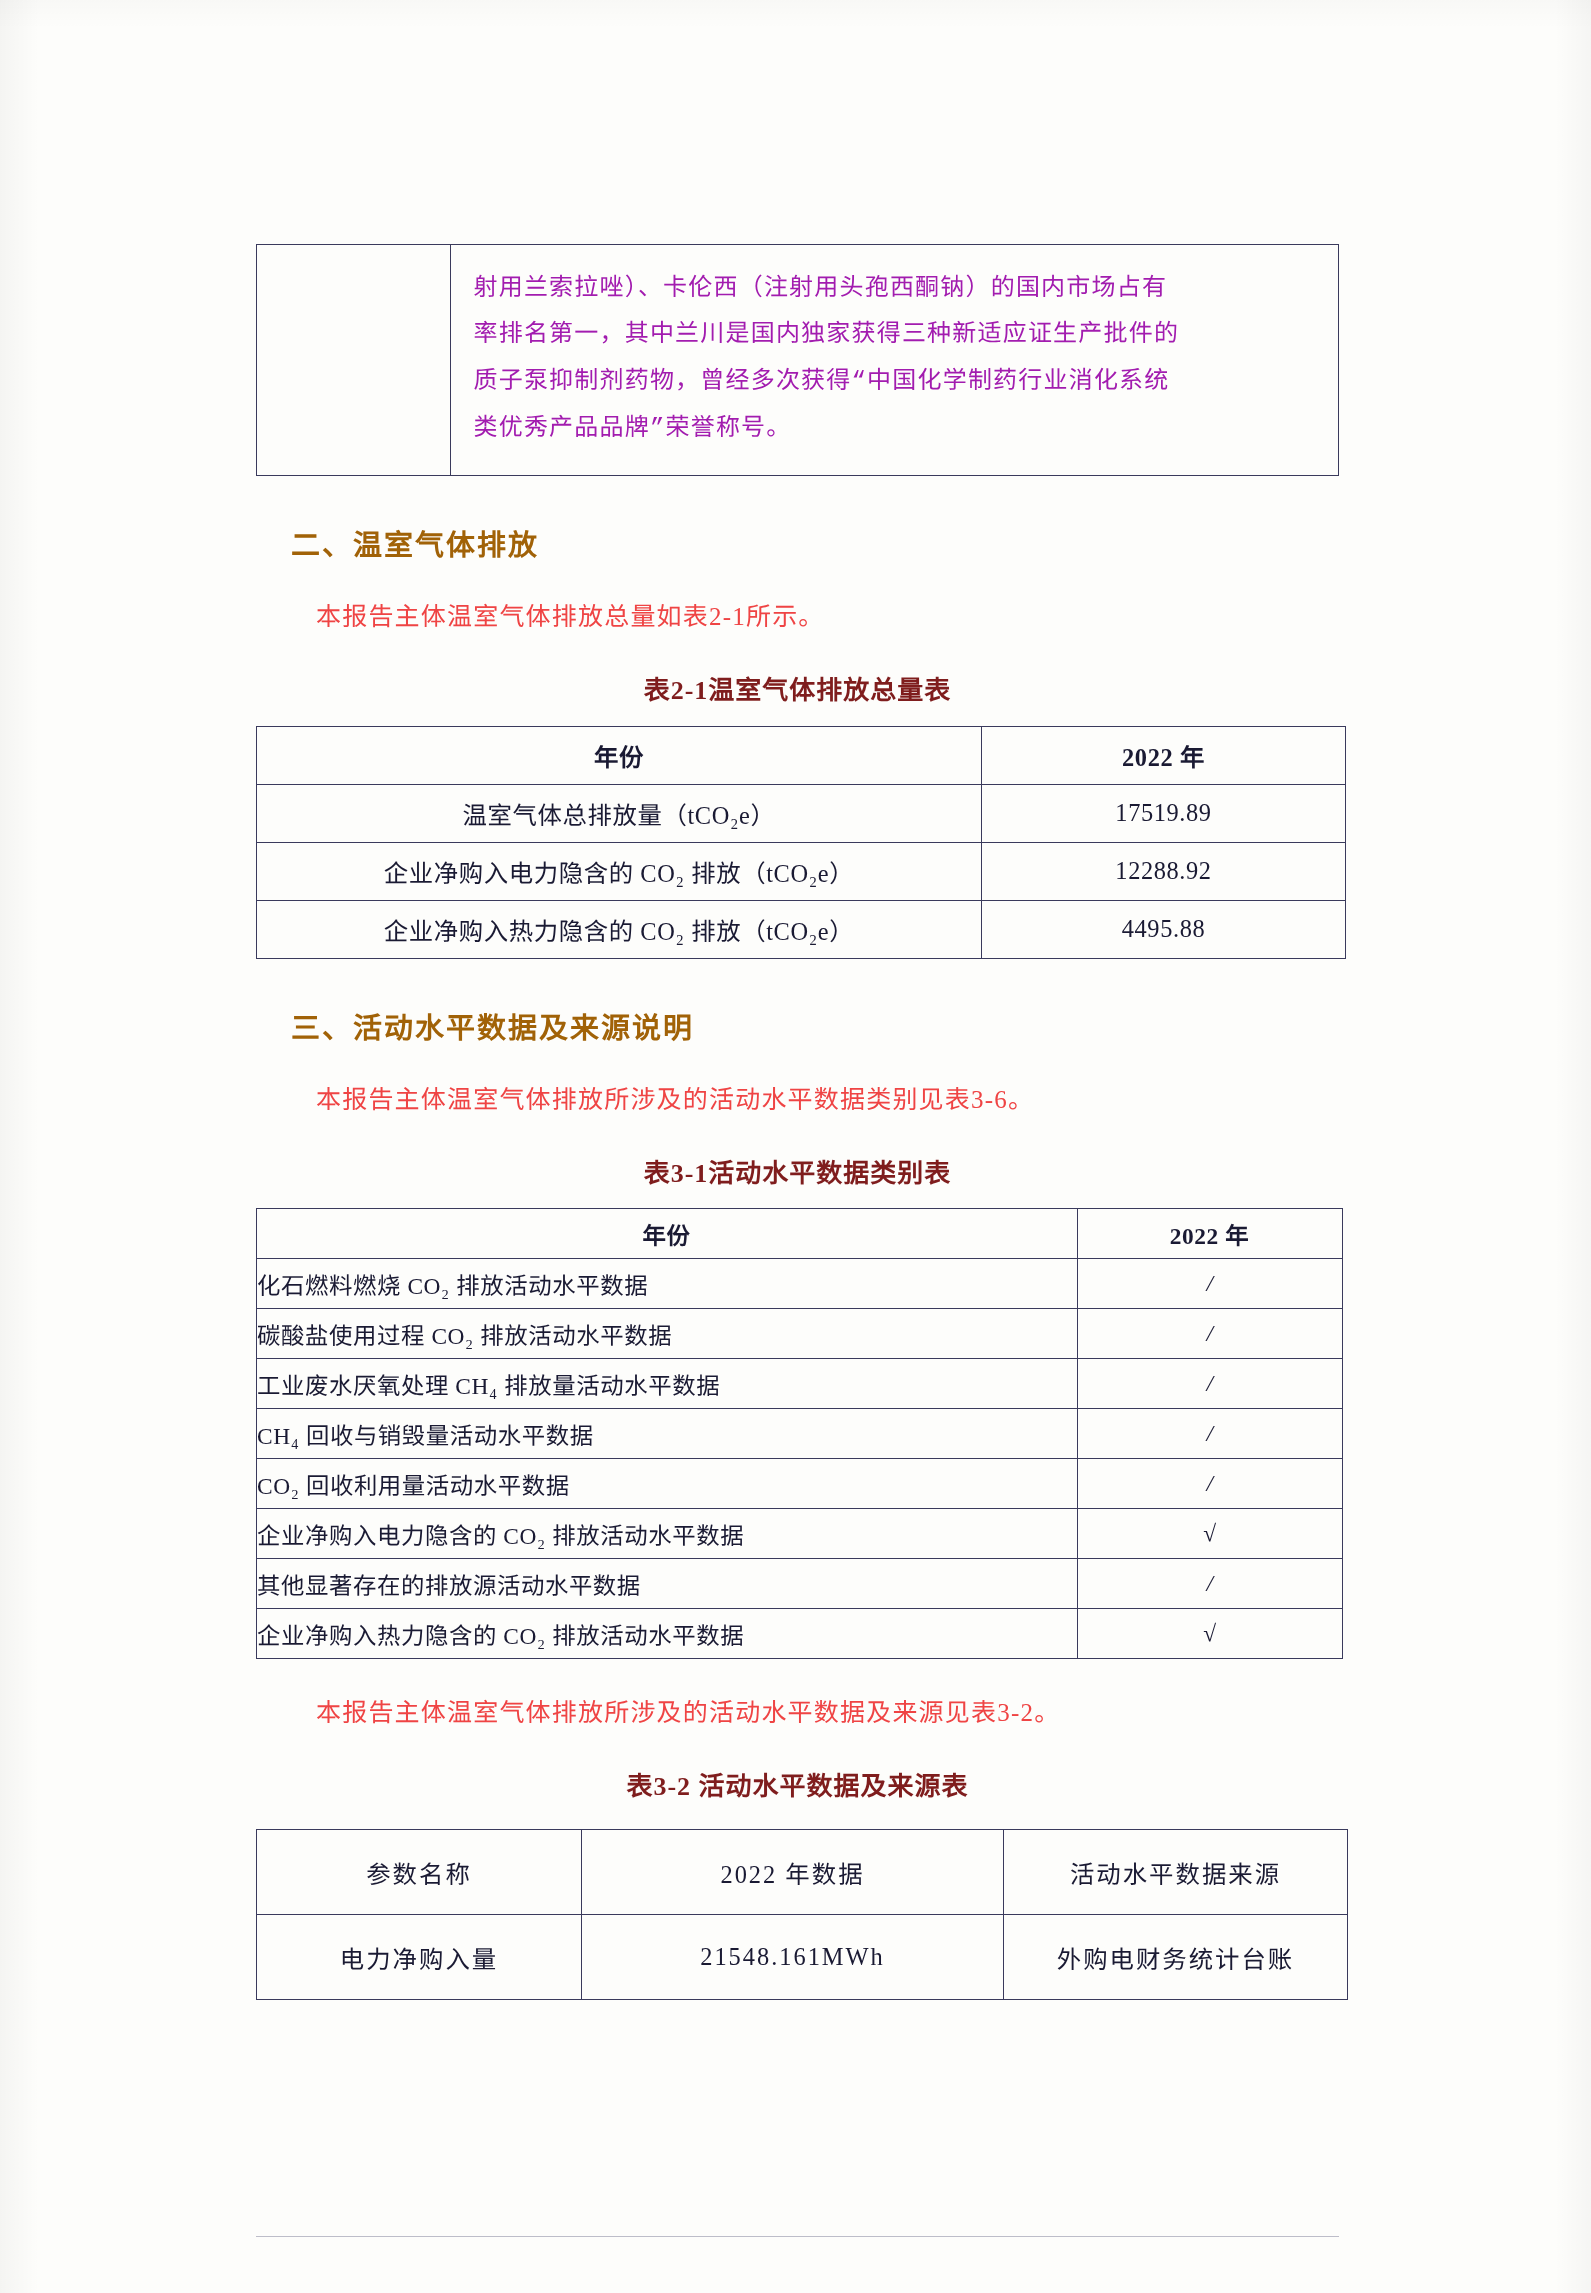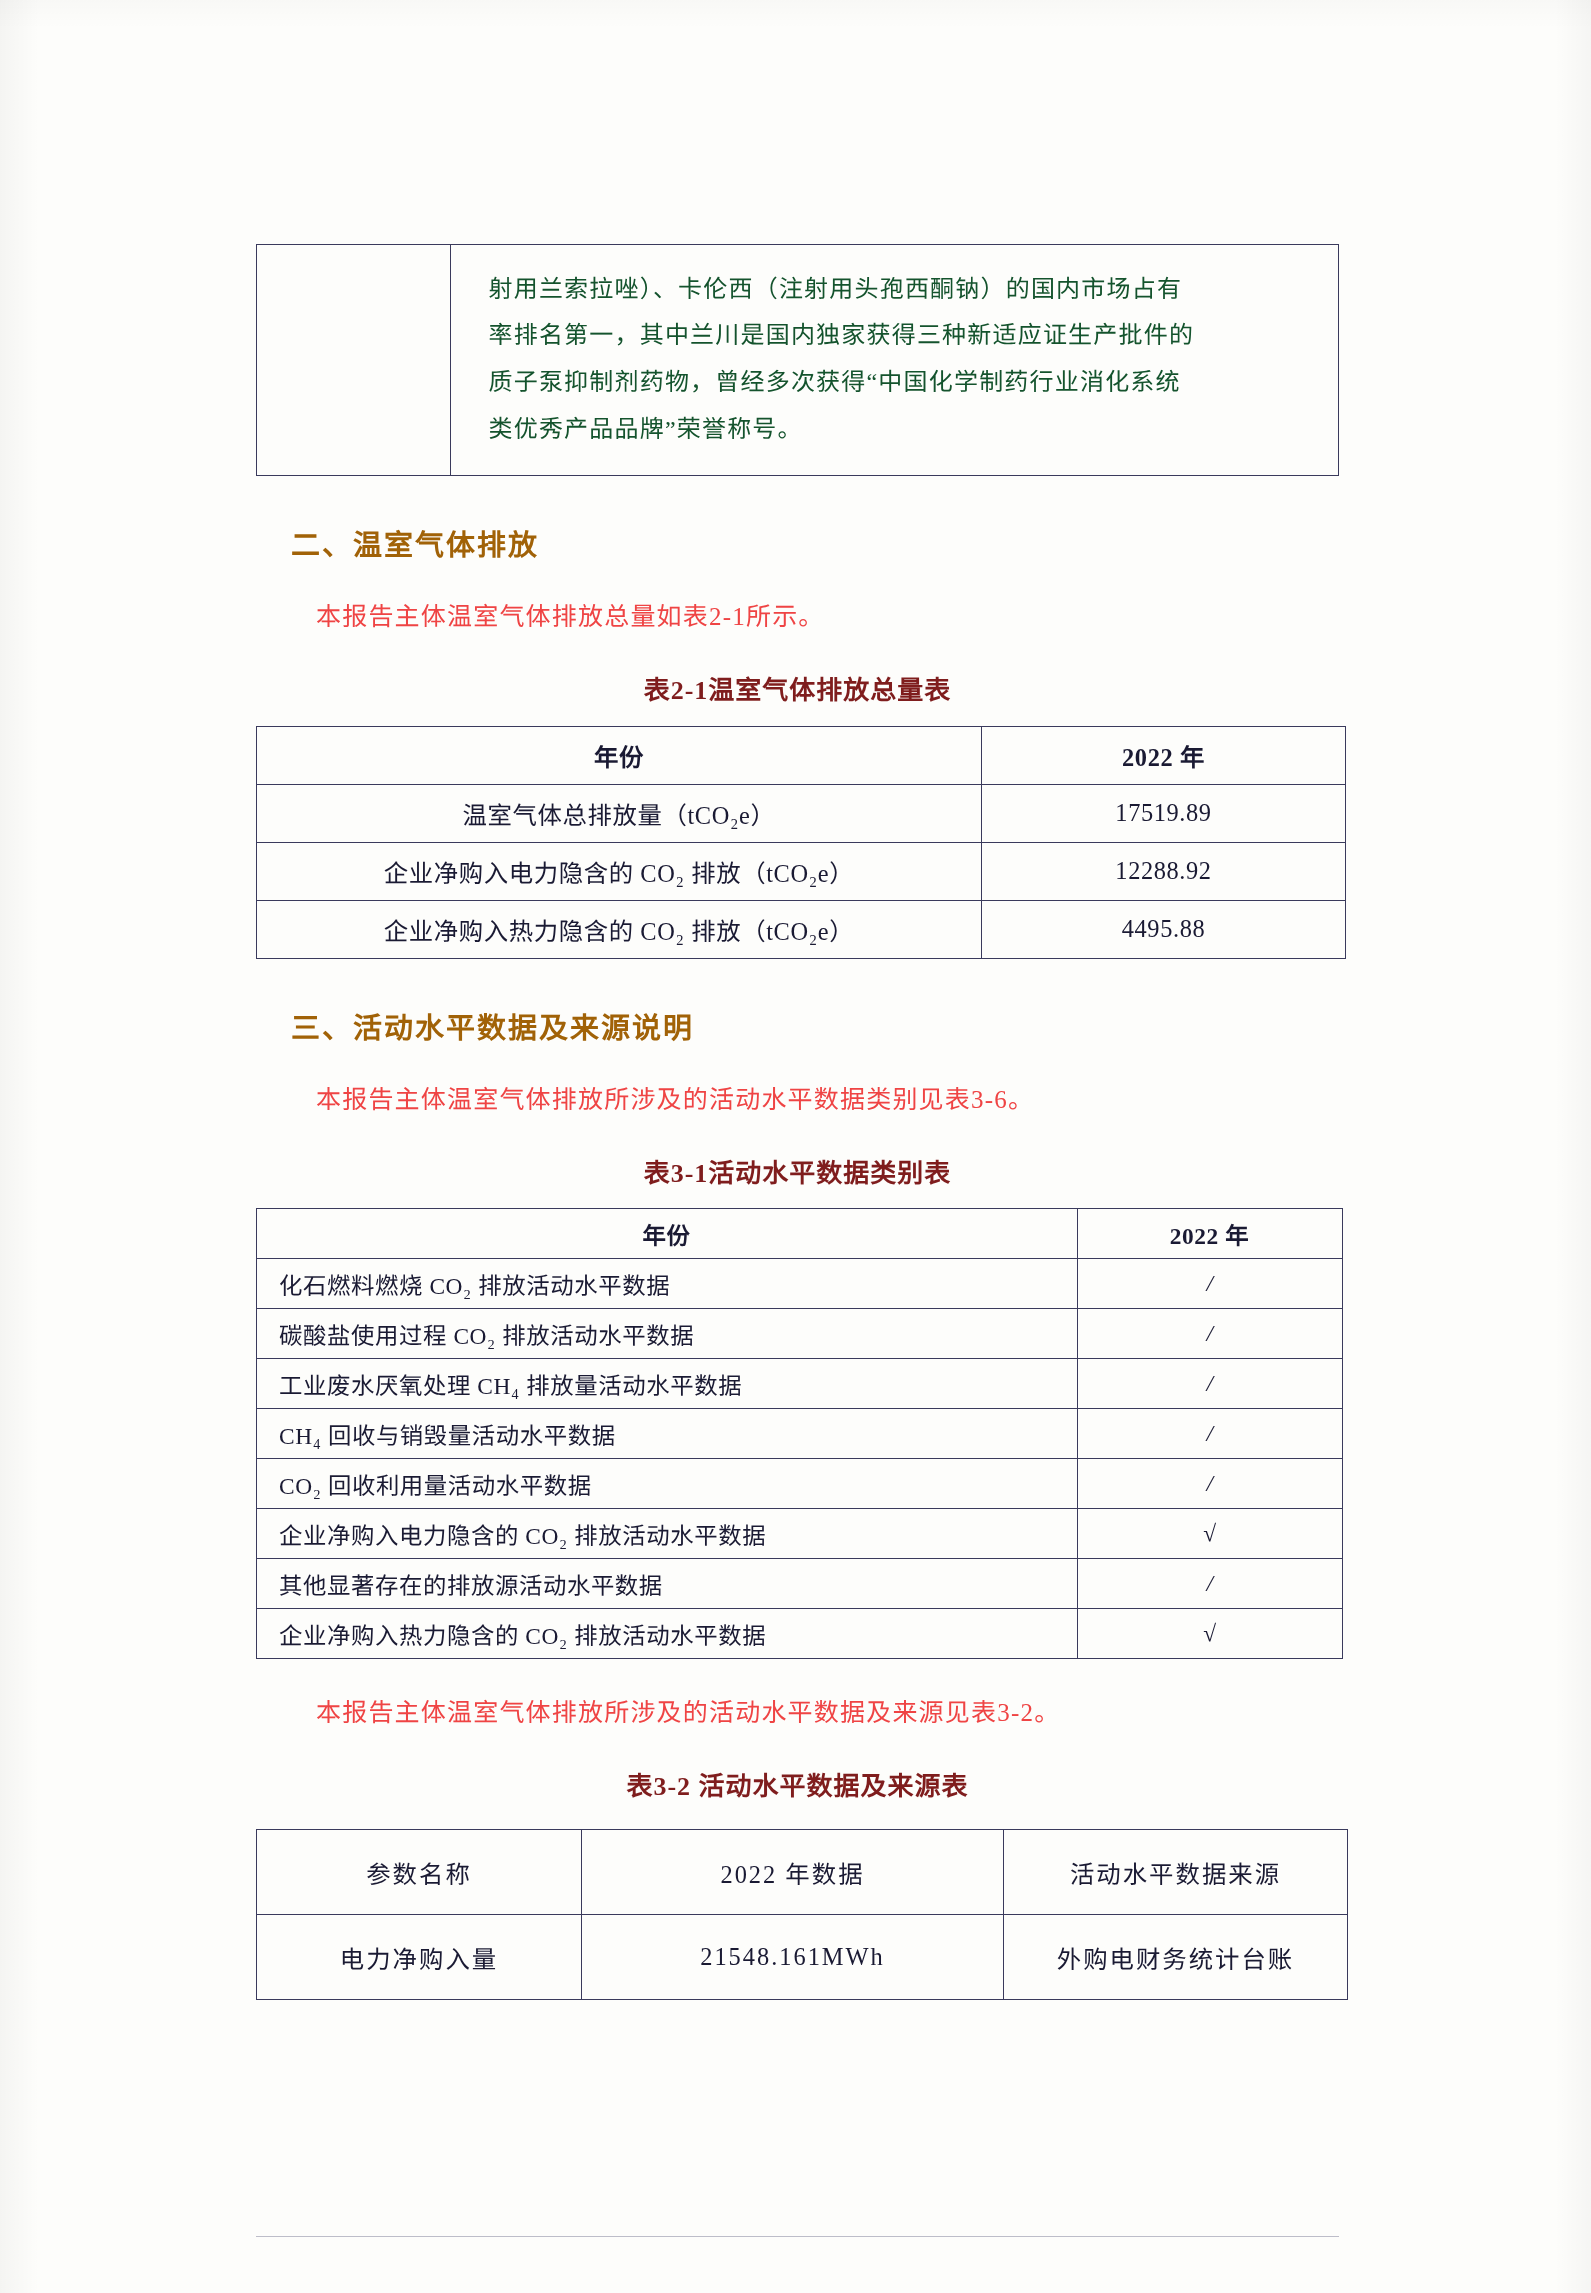--- a/index.html
+++ b/index.html
@@ -45,23 +45,22 @@
     vertical-align: top;
   }
   .quote-left {
     width: 191px;
   }
   .quote-body {
     padding: 19.5px 23.4px 21.5px 21.5px;
     font-size: 24px;
     line-height: 1.95;
     letter-spacing: 1.2px;
-    color: #14532d;
-    font-family: Liberation Serif, serif;
-    margin-left: 15px;
+    color: #a21caf;
+    font-family: Liberation Mono, monospace;
   }
 
   h2.section {
     font-size: 29px;
     font-weight: bold;
     letter-spacing: 2px;
     margin: 45px 0 0 35px;
     color: #a16207;
     font-family: "DejaVu Serif", "Liberation Serif", serif;
   }
@@ -106,21 +105,21 @@
     table-layout: fixed;
     margin-top: 5.9px;
   }
   .tbl31 td {
     border: 1px solid #3a3a5c;
     height: 47px;
     font-size: 23.4px;
     letter-spacing: 0.6px;
     color: #1a1a33;
   }
-  .tbl31 .c1 { width: 819px; padding-left: 22px; text-align: left; }
+  .tbl31 .c1 { width: 819px; padding-left: 0; text-align: left; }
   .tbl31 .c2 { width: 263px; text-align: center; }
   .tbl31 .hdr { text-align: center; font-weight: bold; padding-left: 0; }
   .mark-check { font-size: 25px; }
   .mark-slash { font-size: 23.4px; font-style: italic; }
 
   
   .tbl32 {
     border-collapse: collapse;
     width: 1083px;
     table-layout: fixed;

